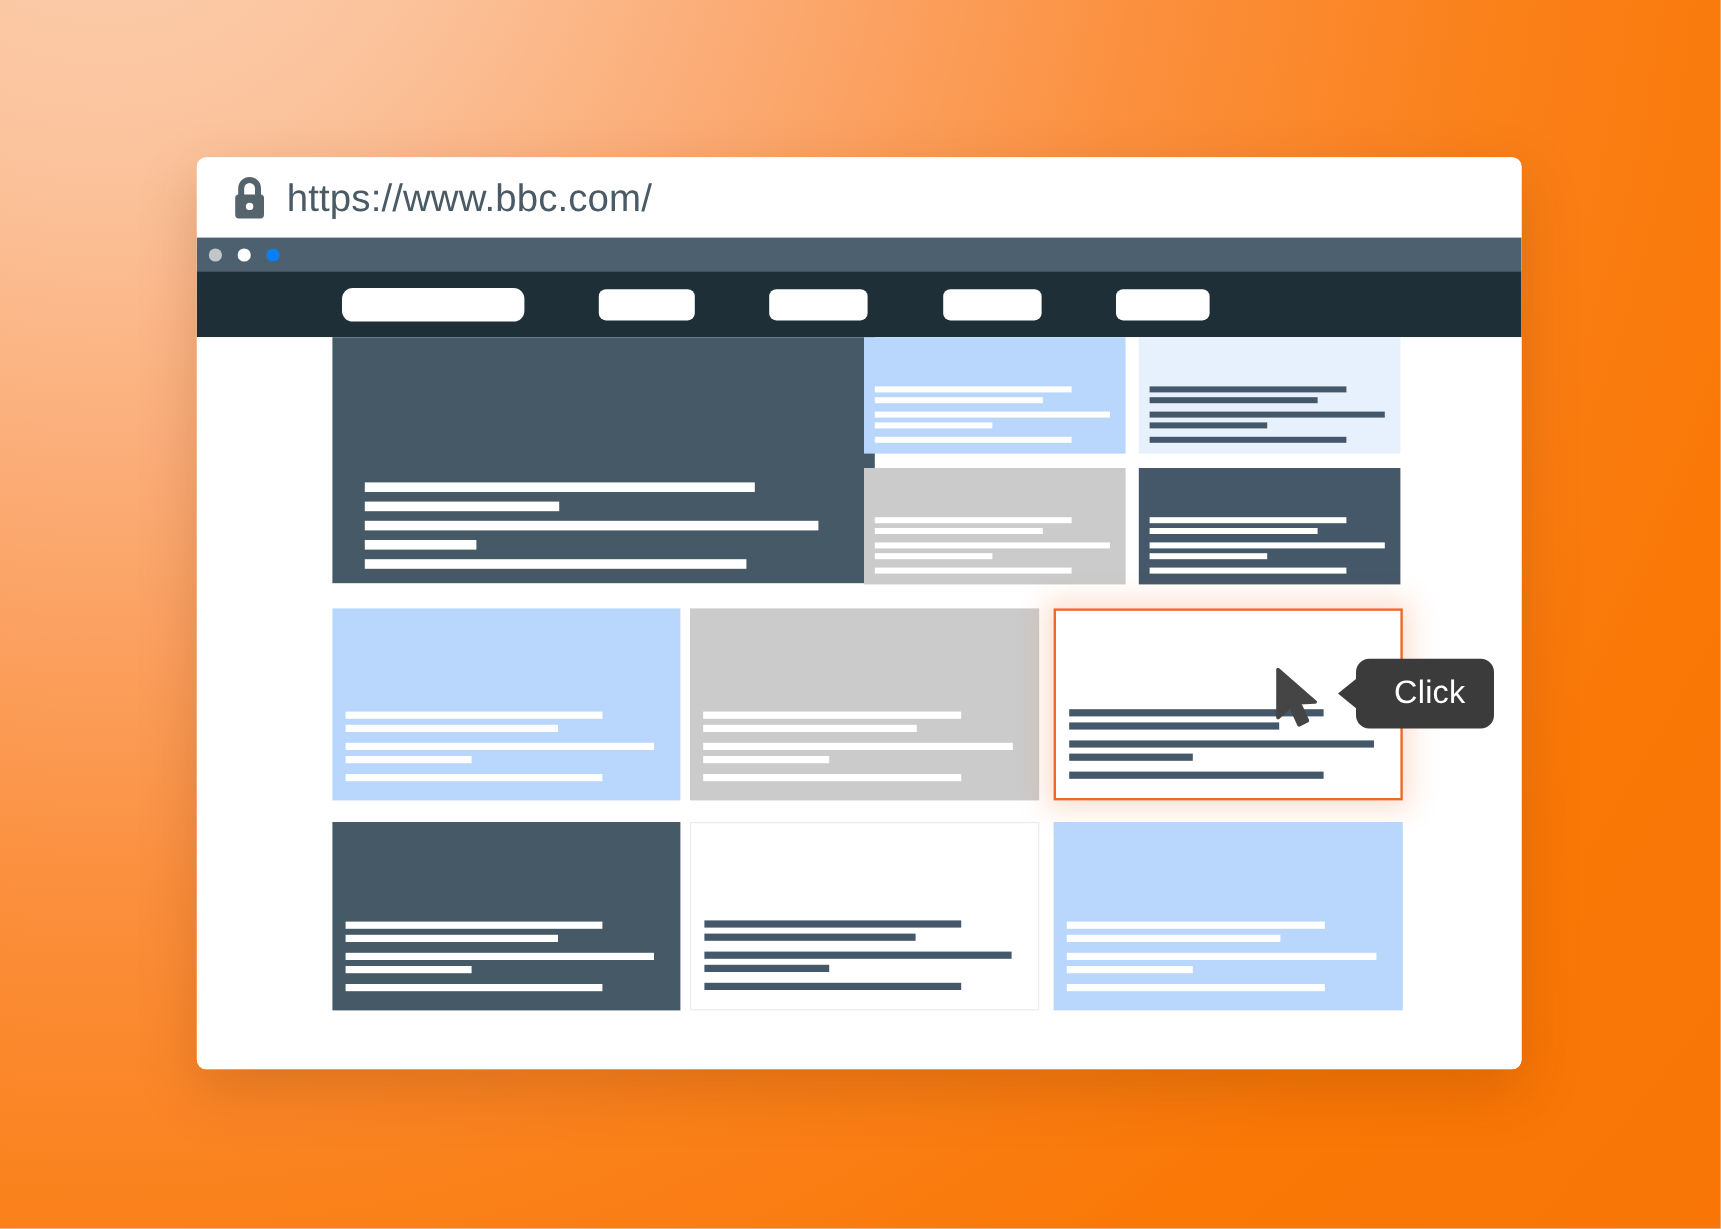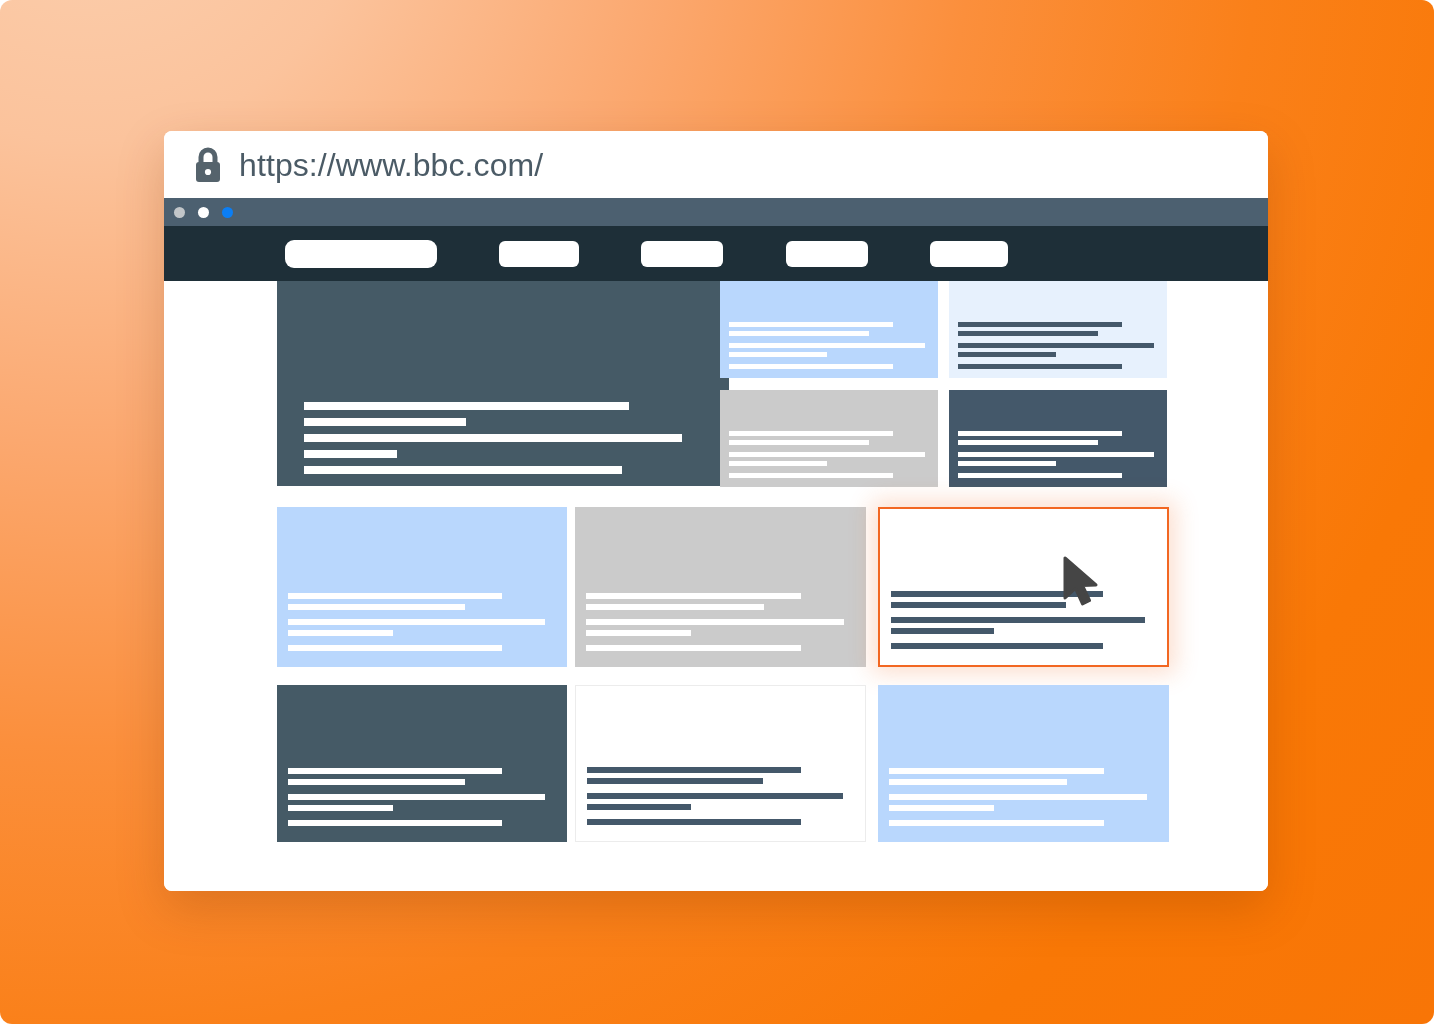--- a/index.html
+++ b/index.html
@@ -12,21 +12,20 @@
     overflow: hidden;
     font-family: "Liberation Sans", sans-serif;
     position: relative;
   }
 
   #stage {
     position: absolute;
     inset: 0;
     background:
       radial-gradient(circle at 6% -14%, #fbd0b0 0%, #fbc39c 16%, #fba86f 33%, #fb8f3c 50%, #fa8019 66%, #f97806 82%, #f87506 100%);
-    border-radius: 12px;
   }
 
   
   #browser-window {
     position: absolute;
     left: 164px;
     top: 131px;
     width: 1104px;
     height: 760px;
     background: #ffffff;
@@ -367,15 +366,19 @@
         </div>
       </div>
 
     </div>
   </div>
 
   <svg id="cursor-pointer" viewBox="0 0 40 52">
     <path d="M3 2 L3 42 L13.5 32.5 L20.5 48 L27.5 44.5 L20.5 29.5 L34 29 Z" fill="#454545" stroke="#454545" stroke-width="3" stroke-linejoin="round"></path>
   </svg>
 
+  <div id="click-tooltip">
+    <div id="click-tooltip-arrow"></div>
+    <span id="click-tooltip-label">Click</span>
+  </div>
 
 
 </div>
 
 </body></html>

